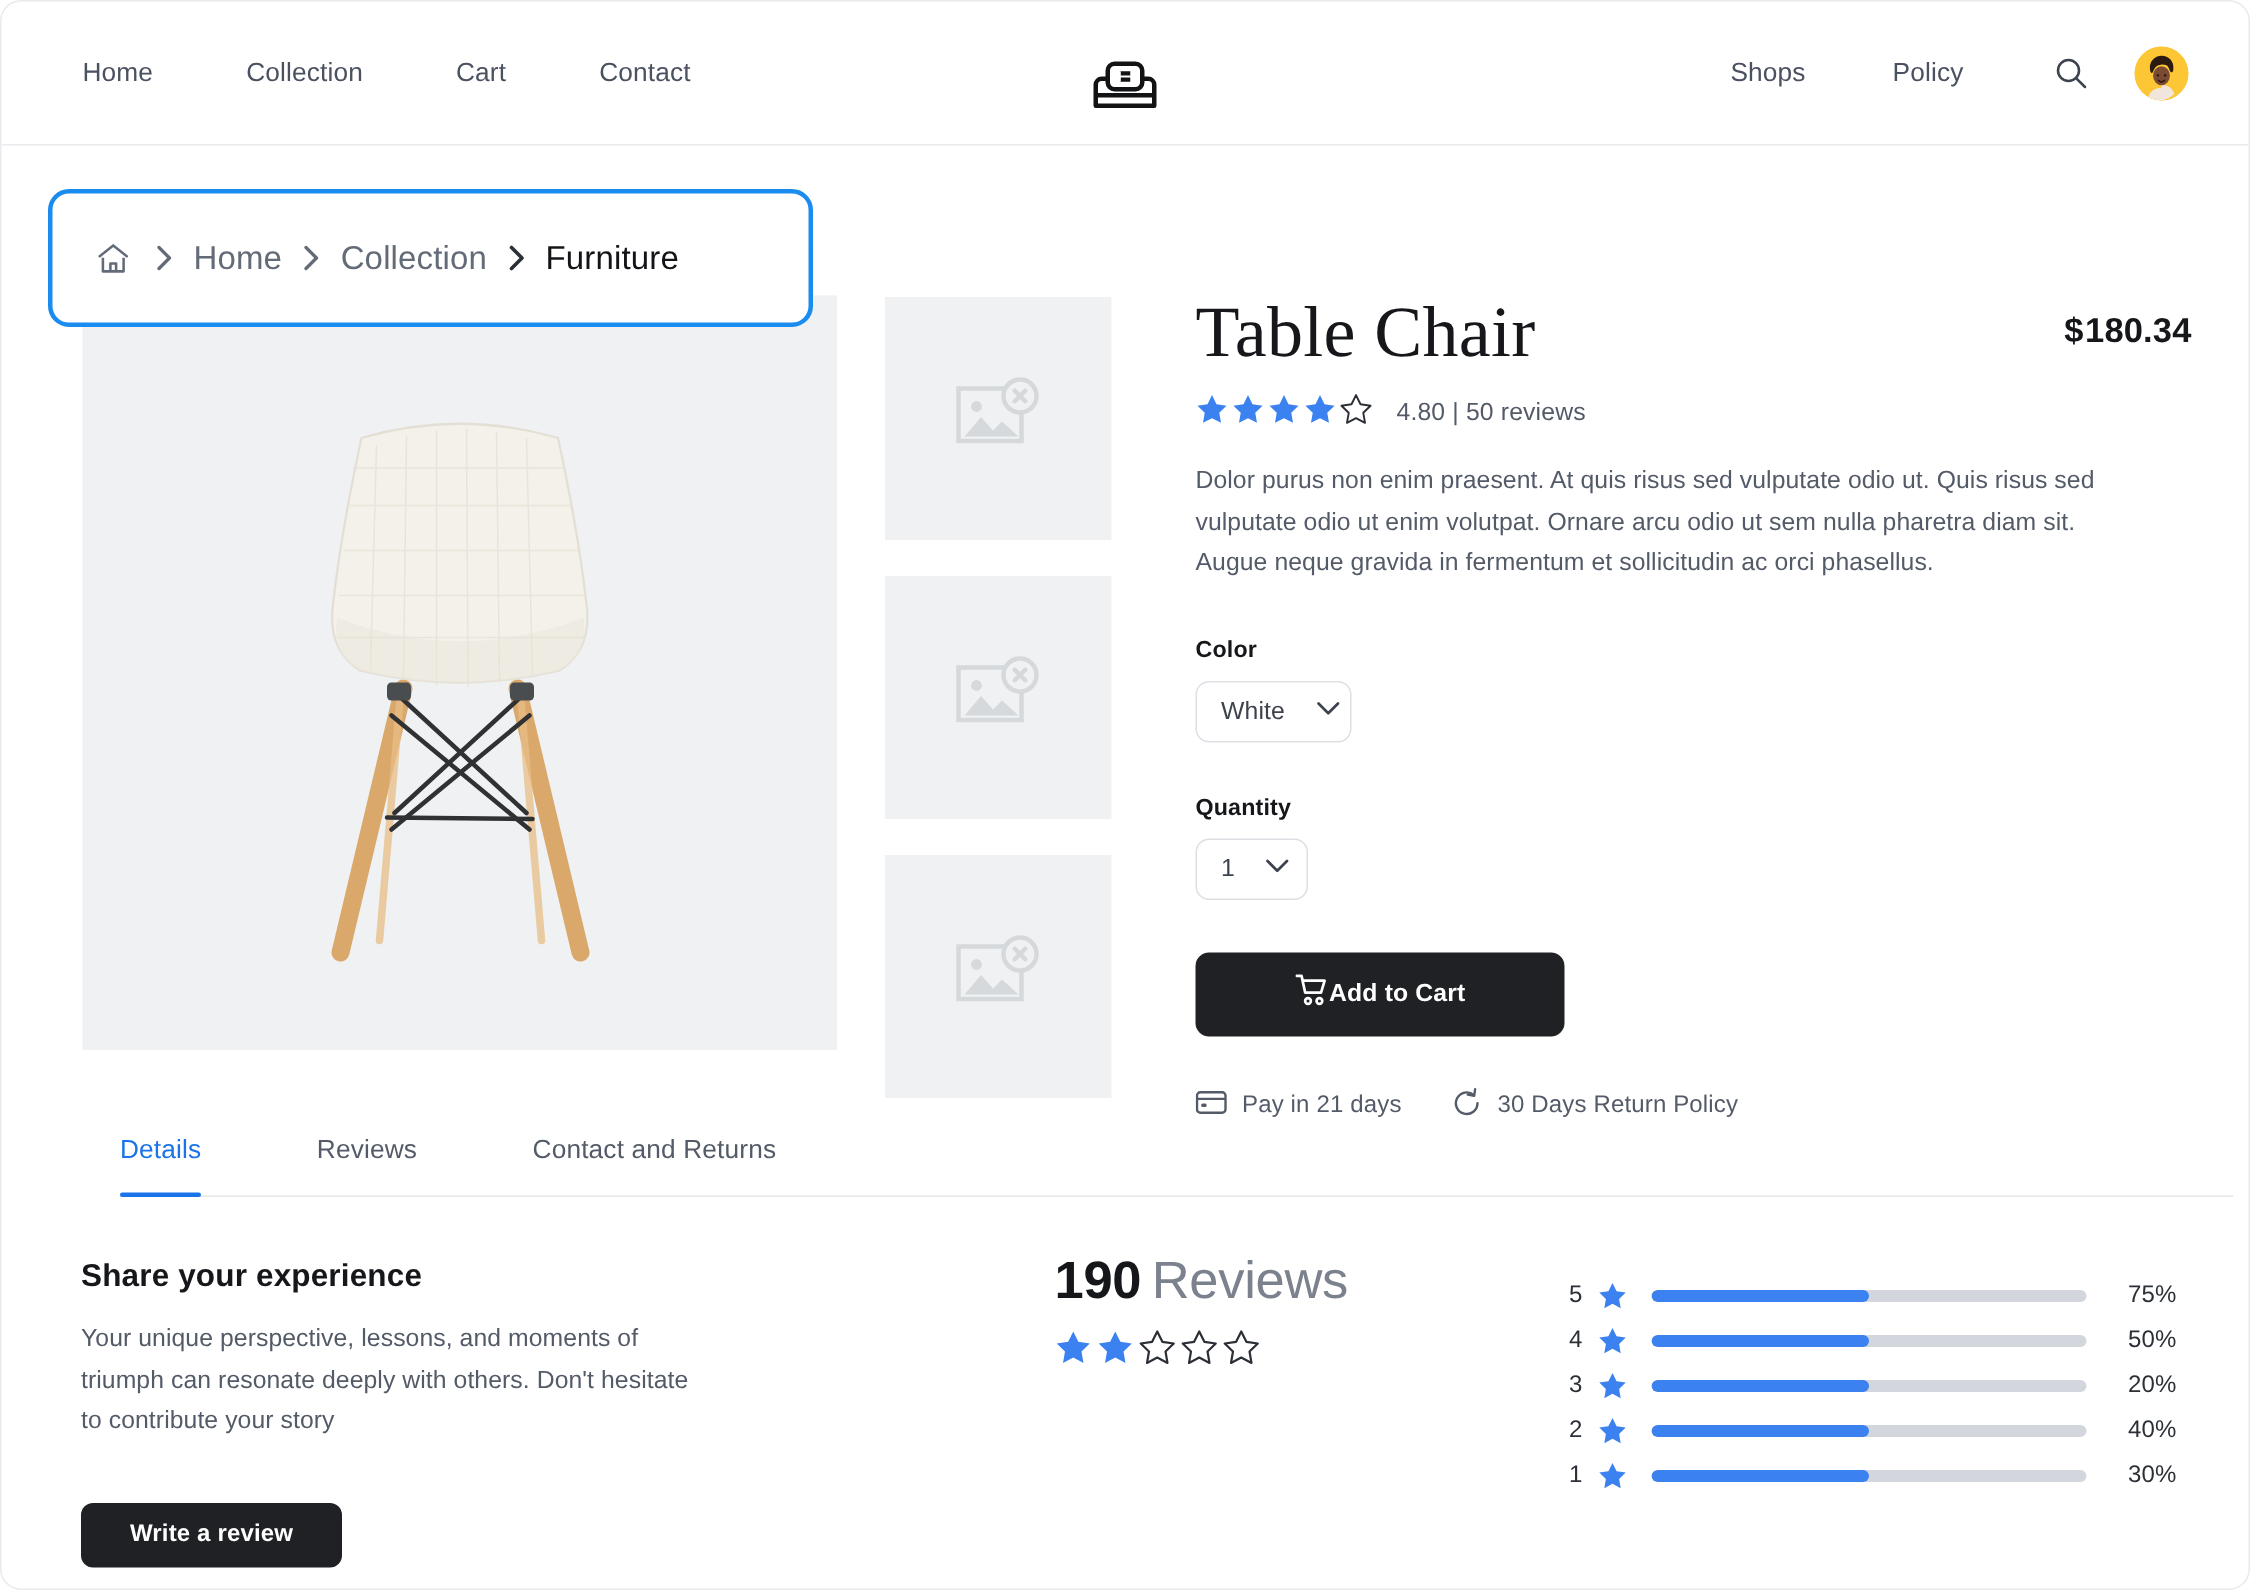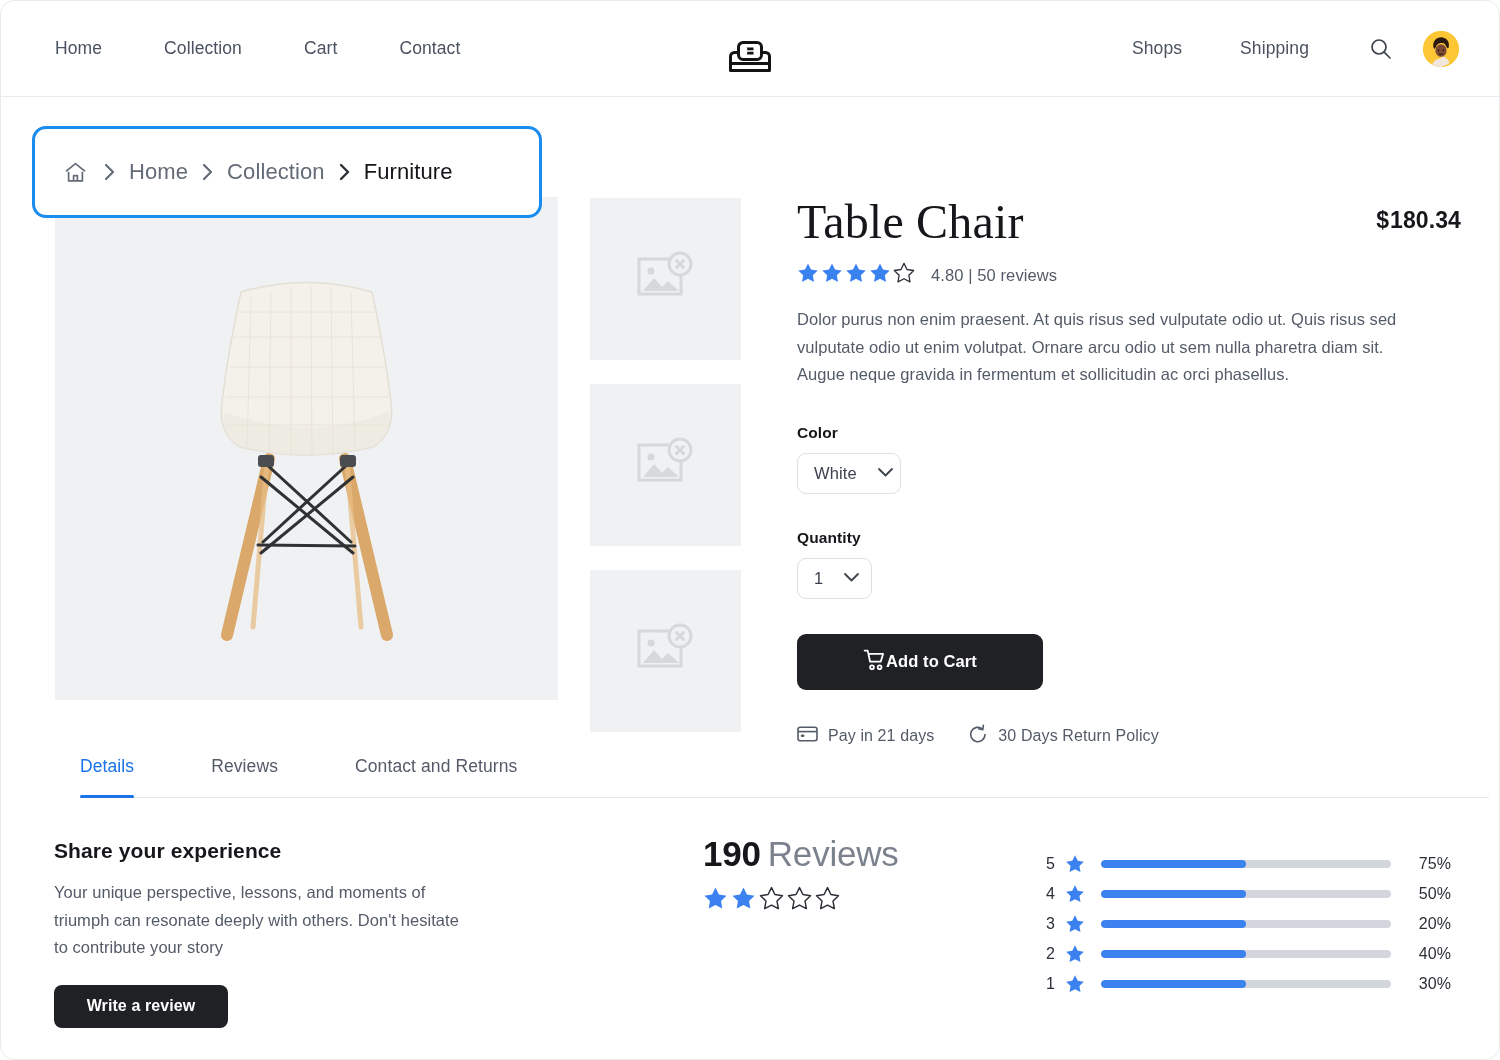--- a/index.html
+++ b/index.html
@@ -264,21 +264,21 @@
   }
   .share p {
     margin-top: 16px;
     font-size: 16.5px;
     line-height: 1.67;
     color: #545b68;
     max-width: 418px;
     letter-spacing: .05px;
   }
   .review-btn {
-    margin-top: 23px;
+    margin-top: 40px;
     width: 174px; height: 43px;
     background: #1f2124;
     border: none;
     border-radius: 8px;
     color: #fff;
     font-size: 16px;
     font-weight: 700;
     font-family: "Liberation Sans", sans-serif;
     letter-spacing: .1px;
     cursor: pointer;
@@ -354,21 +354,21 @@
         <rect x="11.5" y="3.5" width="23" height="17" rx="4.5" stroke="#111315" stroke-width="3"></rect>
         <rect x="19.5" y="8.5" width="7" height="7" fill="#111315"></rect>
         <path d="M19.5 8.5v7M16 12h14" stroke="#ffffff" stroke-width="1.4"></path>
         <path d="M11.5 13.5H7.5a4 4 0 0 0-4 4V31.5h39V17.5a4 4 0 0 0-4-4h-4" stroke="#111315" stroke-width="3" stroke-linejoin="round"></path>
         <path d="M3.5 24.5h39" stroke="#111315" stroke-width="3"></path>
       </svg>
     </div>
 
     <div class="nav-right">
       <a class="nav-link">Shops</a>
-      <a class="nav-link">Shipping</a>
+      <a class="nav-link">Policy</a>
 
       <div class="search-btn">
         <svg width="23" height="23" viewBox="0 0 23 23" fill="none">
           <circle cx="10" cy="10" r="7" stroke="#3d434e" stroke-width="1.7"></circle>
           <path d="M15.2 15.2L21 21" stroke="#3d434e" stroke-width="1.7" stroke-linecap="round"></path>
         </svg>
       </div>
 
       <div class="avatar">
         <svg width="36" height="36" viewBox="0 0 36 36">

